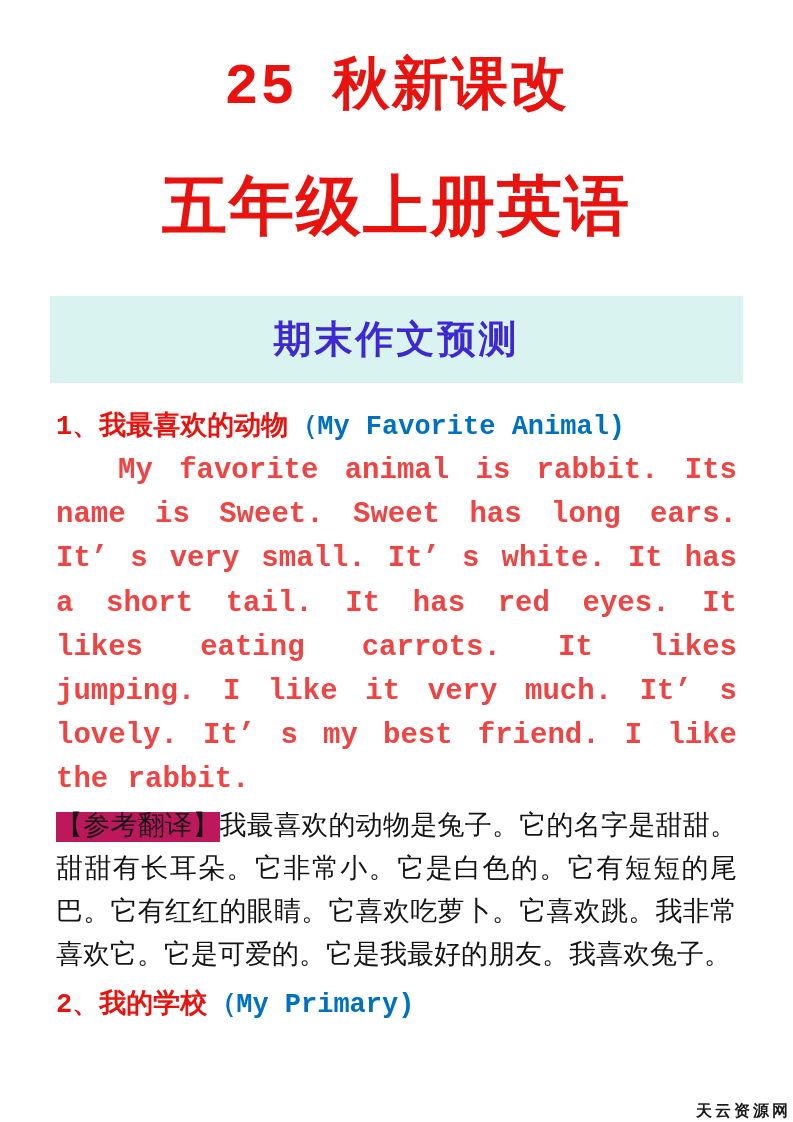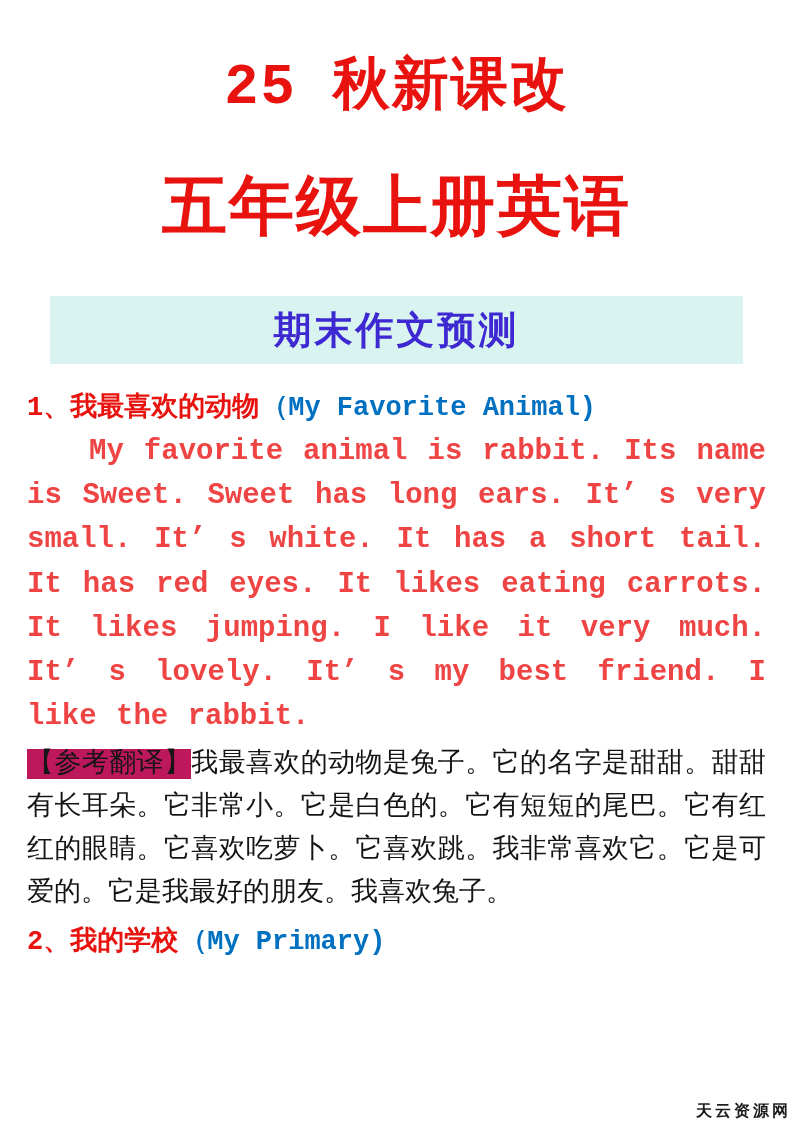--- a/index.html
+++ b/index.html
@@ -18,35 +18,35 @@
     text-align: center;
     color: #e8130e;
     font-weight: 900;
     letter-spacing: 2px;
     line-height: 1.15;
   }
   .doc-title-1 { margin-top: 48px; font-size: 57px; }
   .doc-title-2 { margin-top: 52px; font-size: 65px; }
   .banner {
     margin: 48px 50px 0 50px;
-    height: 68px;
+    height: 87px;
     background: #d9f3f1;
     display: flex;
     align-items: center;
     justify-content: center;
   }
   .banner-text {
     font-size: 38px;
     font-weight: 800;
     color: #3e28d1;
     letter-spacing: 3px;
   }
   .content {
     margin-top: 24px;
-    padding: 0 27px;
+    padding: 0 56px;
   }
   .section-heading {
     font-size: 27px;
     font-weight: 800;
     margin: 6px 0 6px 0;
     white-space: nowrap;
   }
   .heading-cn { color: #e8130e; }
   .heading-en { color: #0070c0; margin-left: 2px; }
   .body-en {

